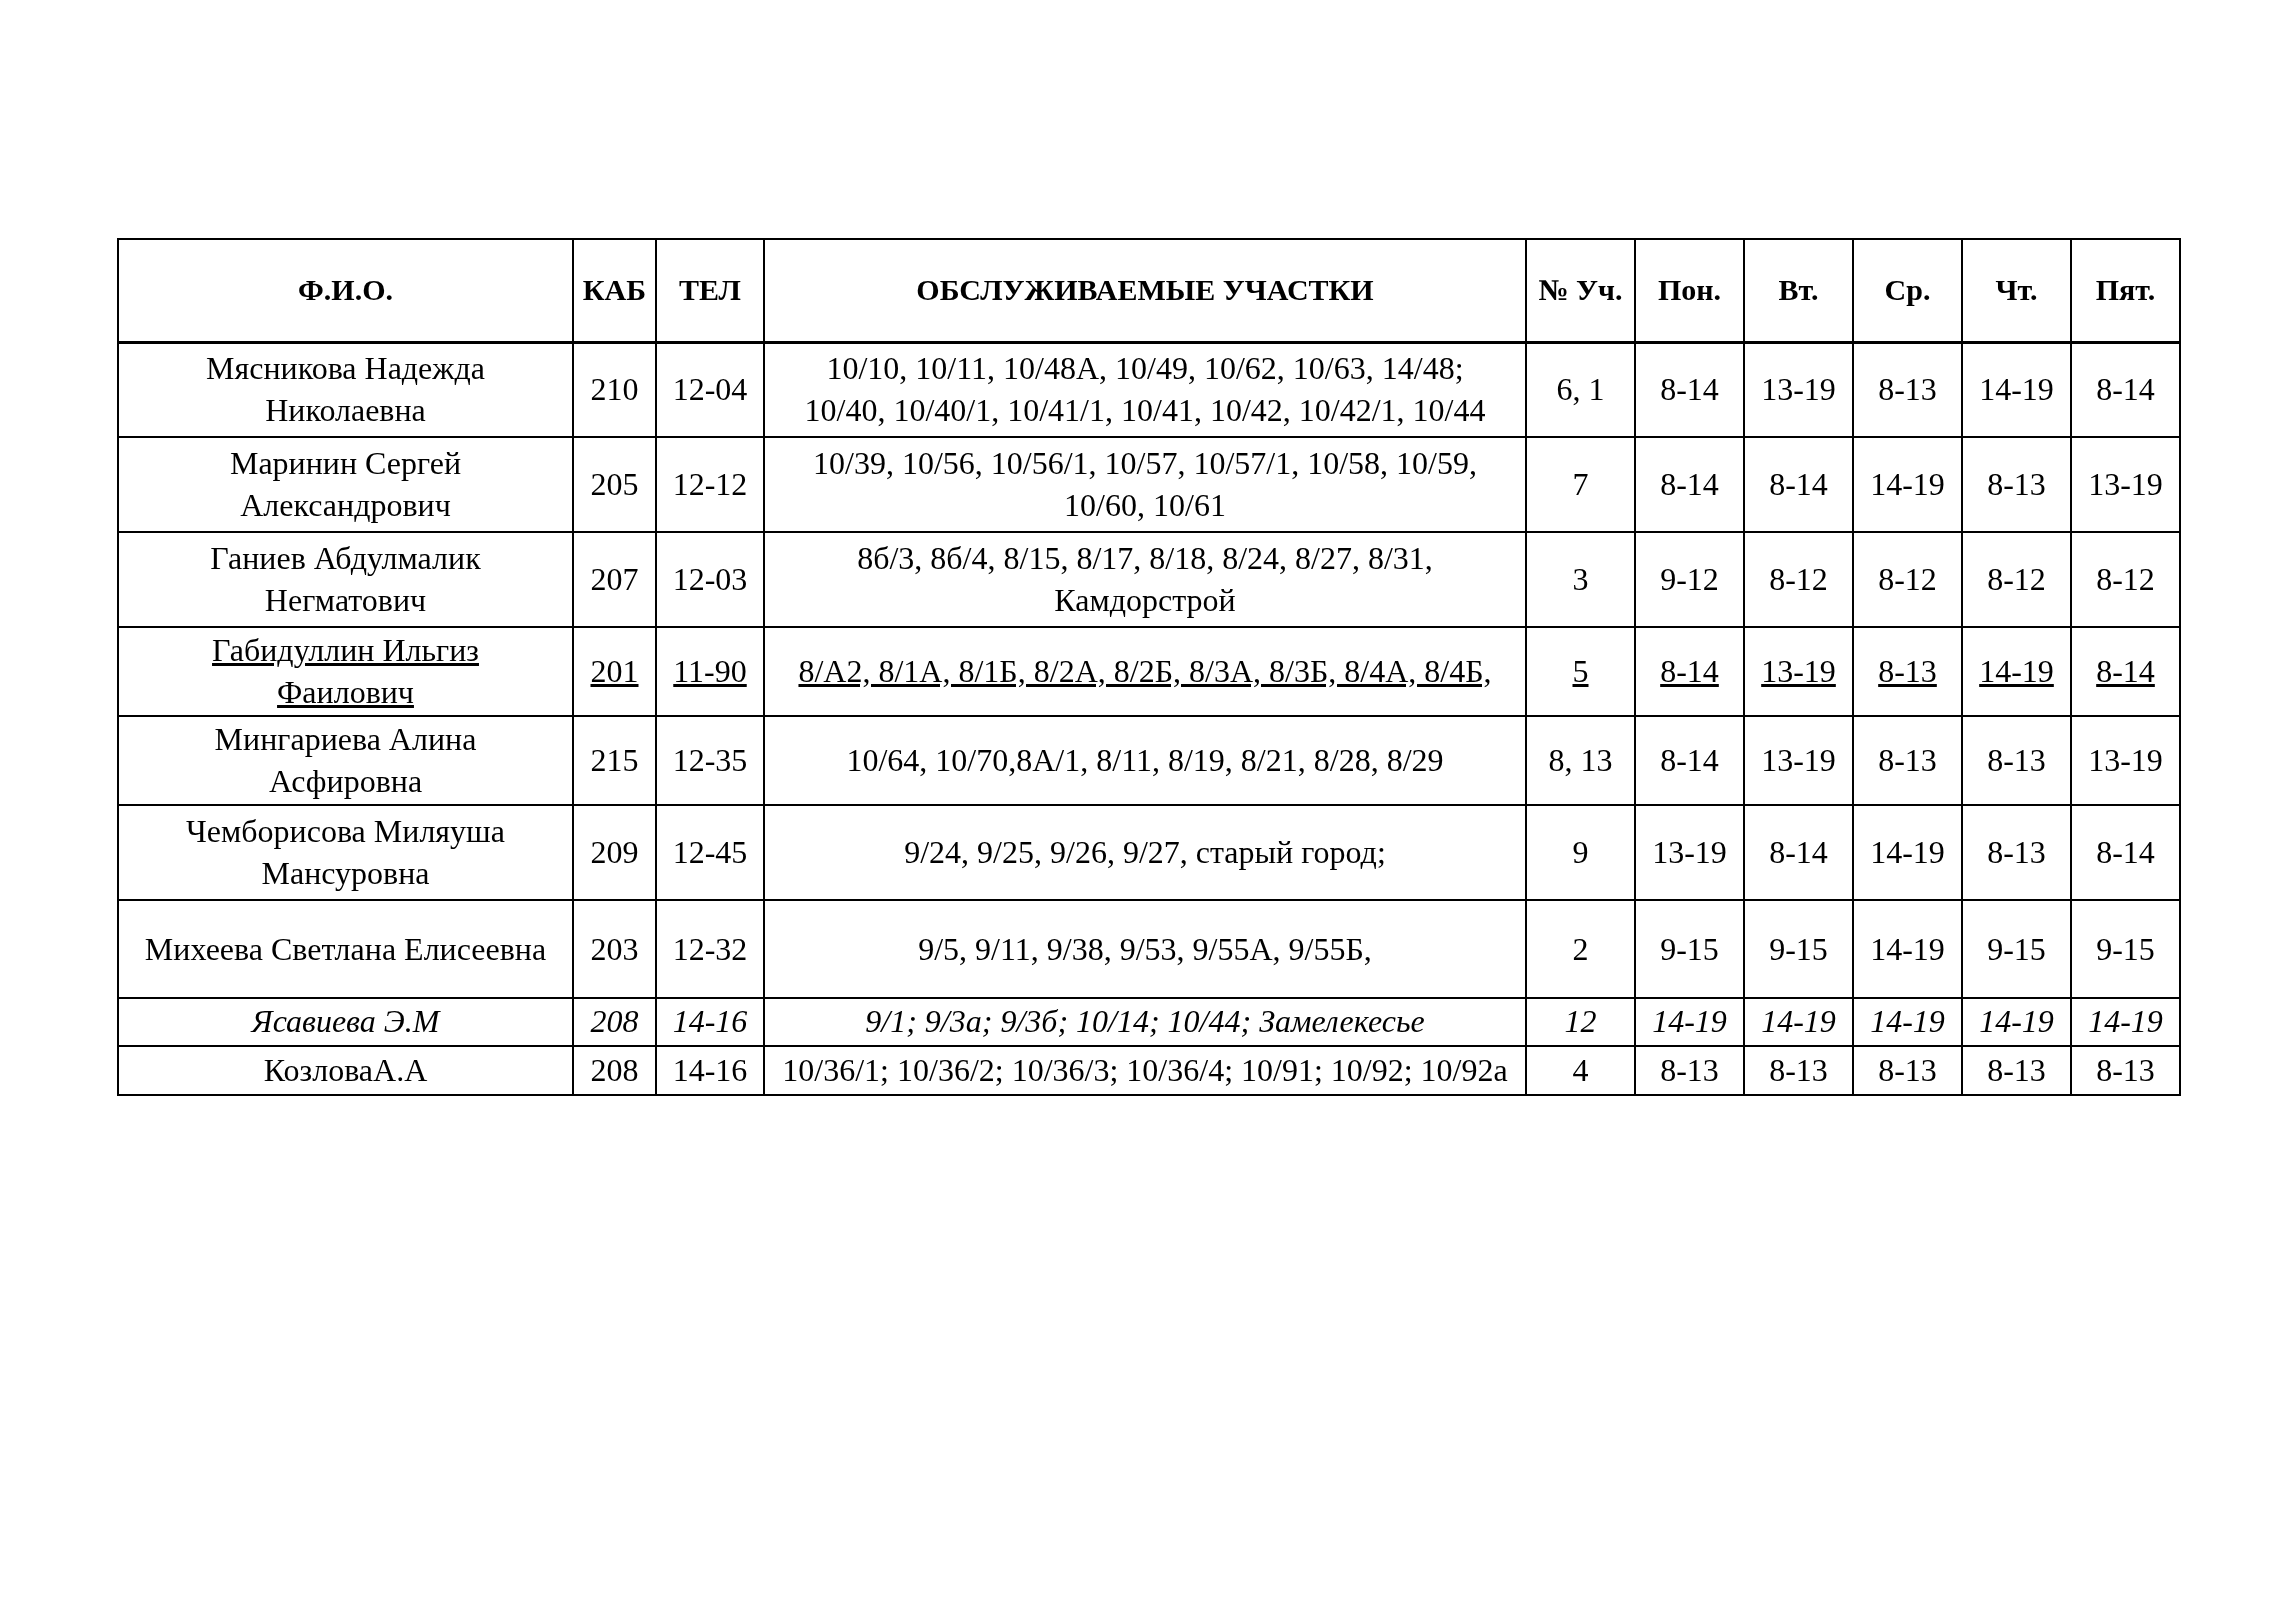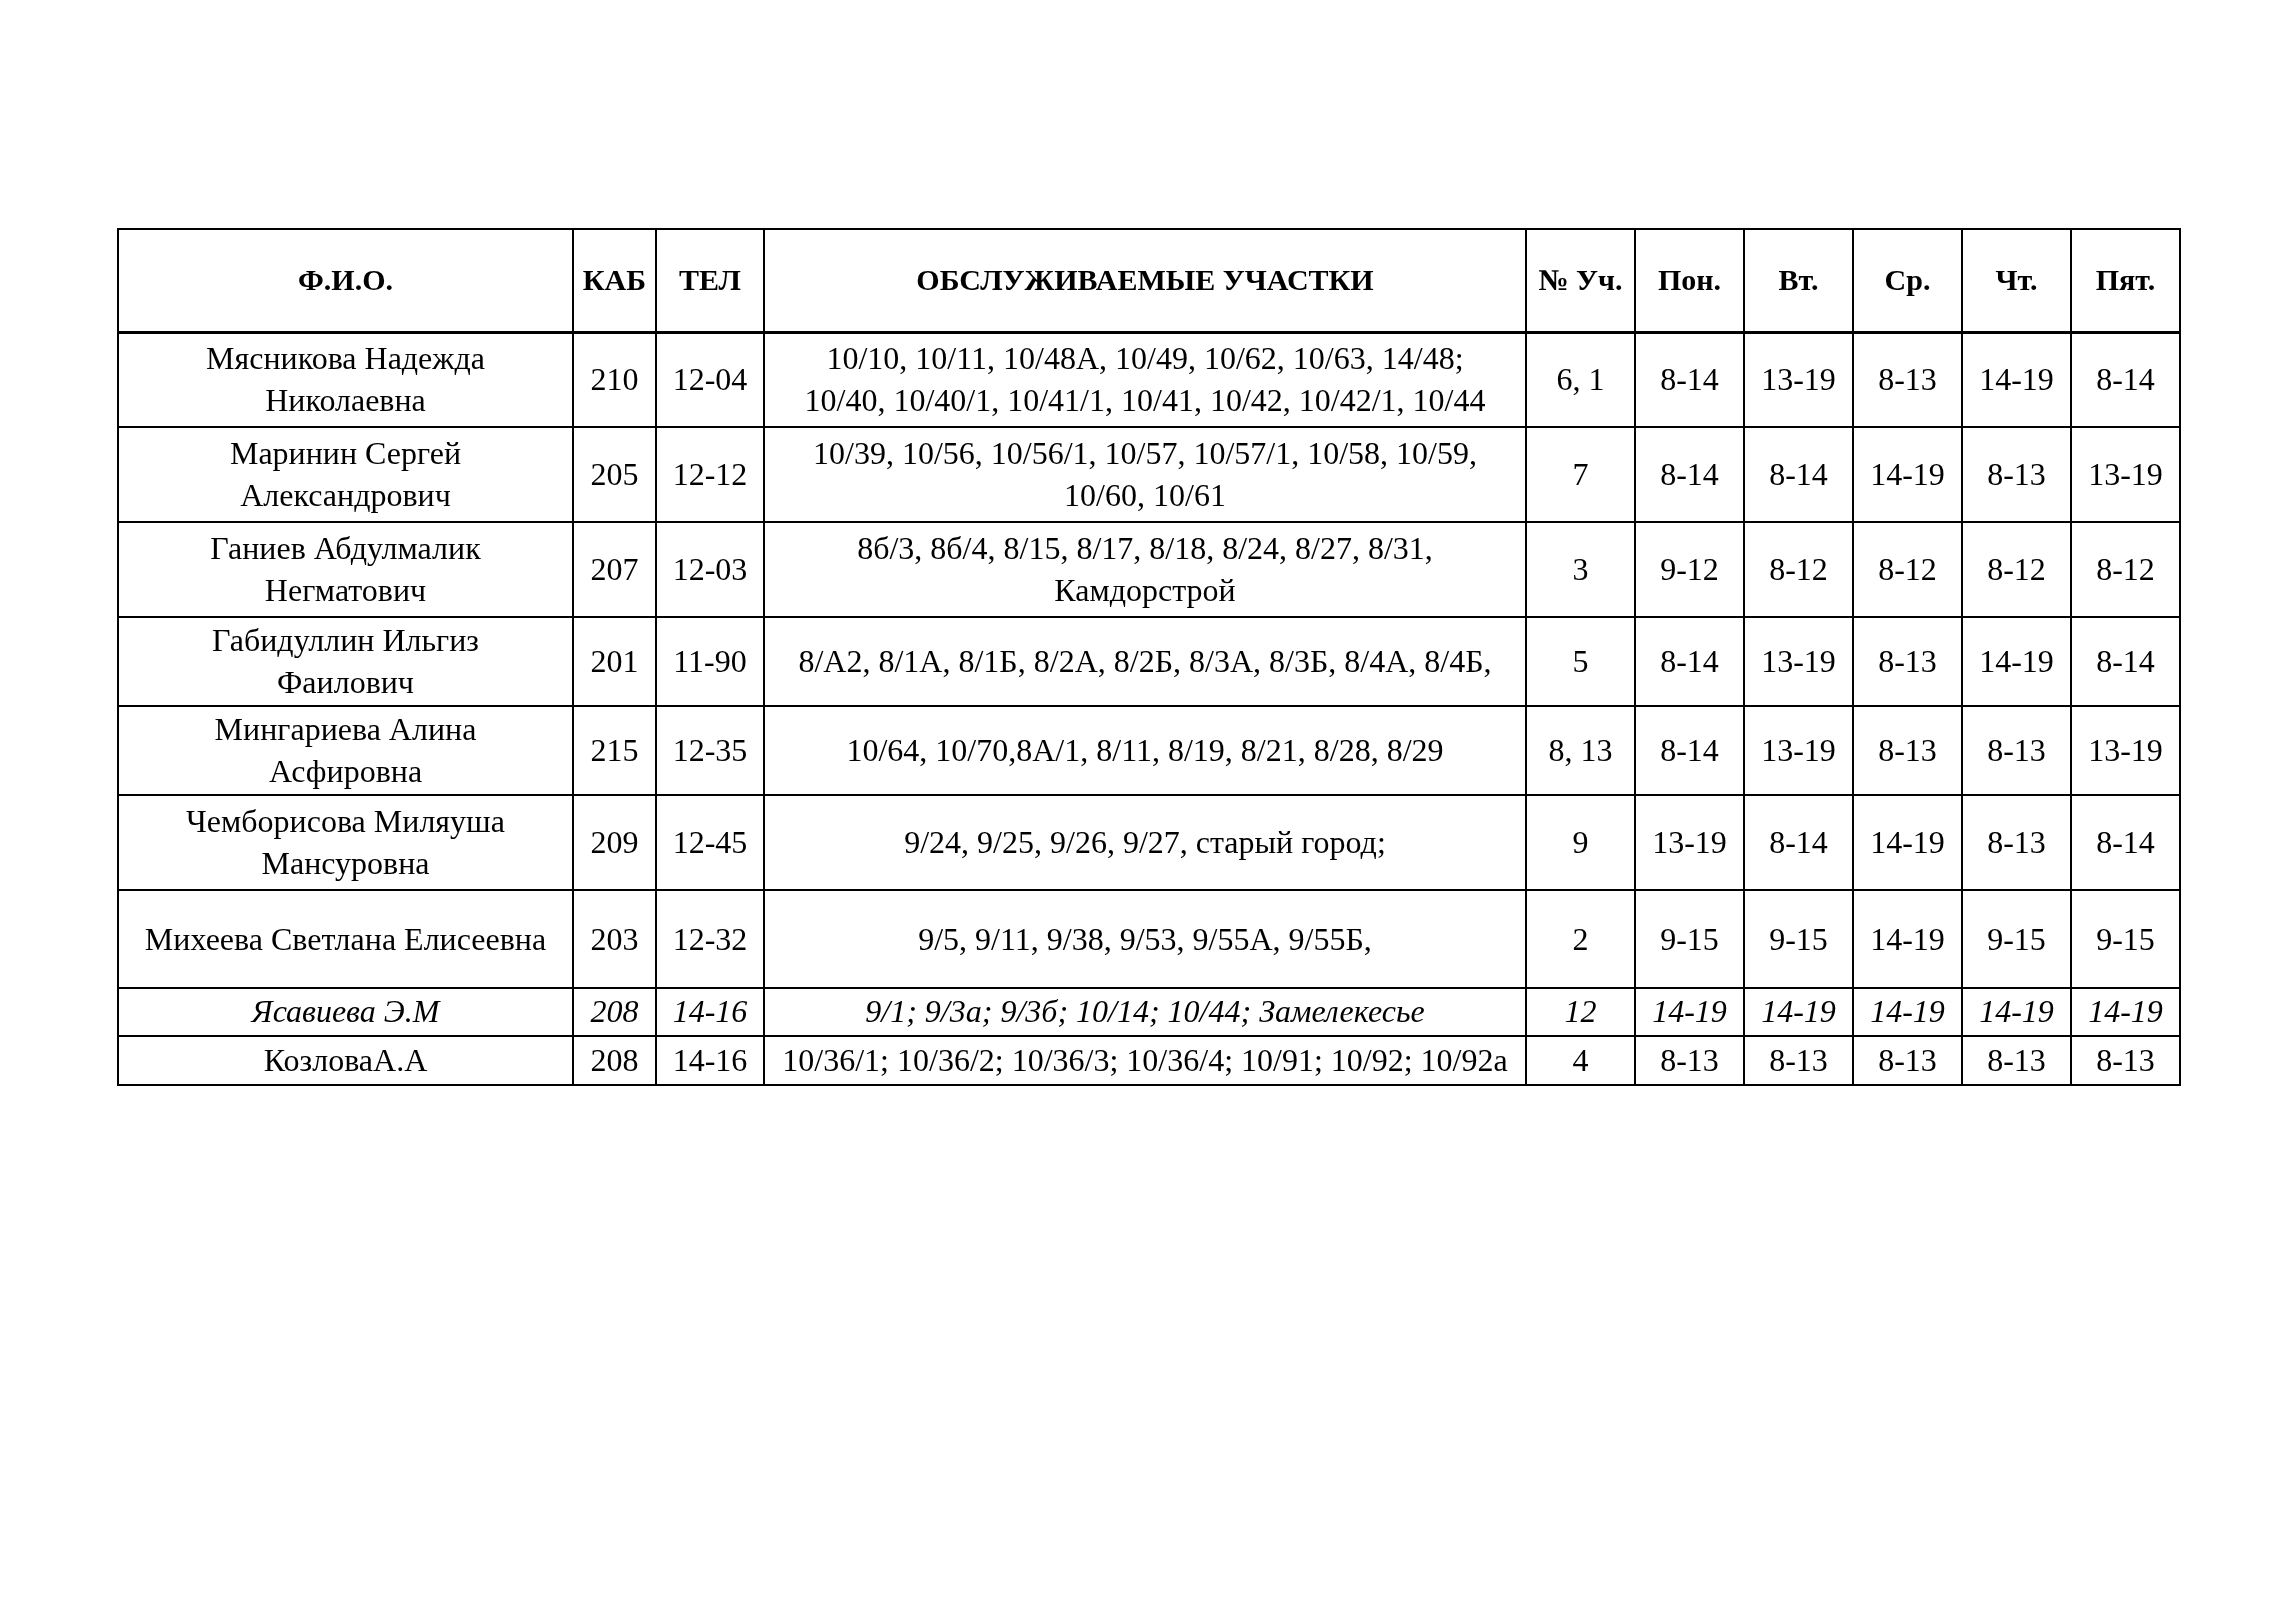--- a/index.html
+++ b/index.html
@@ -15,21 +15,21 @@
     color: #000000;
   }
   .page {
     position: absolute;
     inset: 0;
     background: #ffffff;
   }
   table.schedule {
     position: absolute;
     left: 117px;
-    top: 228px;
+    top: 238px;
     width: 2061px;
     border-collapse: collapse;
     table-layout: fixed;
     border: 2.9px solid #000;
   }
   table.schedule th,
   table.schedule td {
     border: 2px solid #000;
     border-top-width: 2.9px;
     border-bottom-width: 2.9px;
@@ -130,21 +130,21 @@
           <td class="c-tel">12-03</td>
           <td class="c-areas">8б/3, 8б/4, 8/15, 8/17, 8/18, 8/24, 8/27, 8/31,
 Камдорстрой</td>
           <td class="c-uch">3</td>
           <td class="c-mon">9-12</td>
           <td class="c-tue">8-12</td>
           <td class="c-wed">8-12</td>
           <td class="c-thu">8-12</td>
           <td class="c-fri">8-12</td>
         </tr>
-        <tr style="height: 72px;">
+        <tr style="height: 72px; text-decoration: underline;">
           <td class="c-name">Габидуллин Ильгиз
 Фаилович</td>
           <td class="c-kab">201</td>
           <td class="c-tel">11-90</td>
           <td class="c-areas">8/А2, 8/1А, 8/1Б, 8/2А, 8/2Б, 8/3А, 8/3Б, 8/4А, 8/4Б,</td>
           <td class="c-uch">5</td>
           <td class="c-mon">8-14</td>
           <td class="c-tue">13-19</td>
           <td class="c-wed">8-13</td>
           <td class="c-thu">14-19</td>

